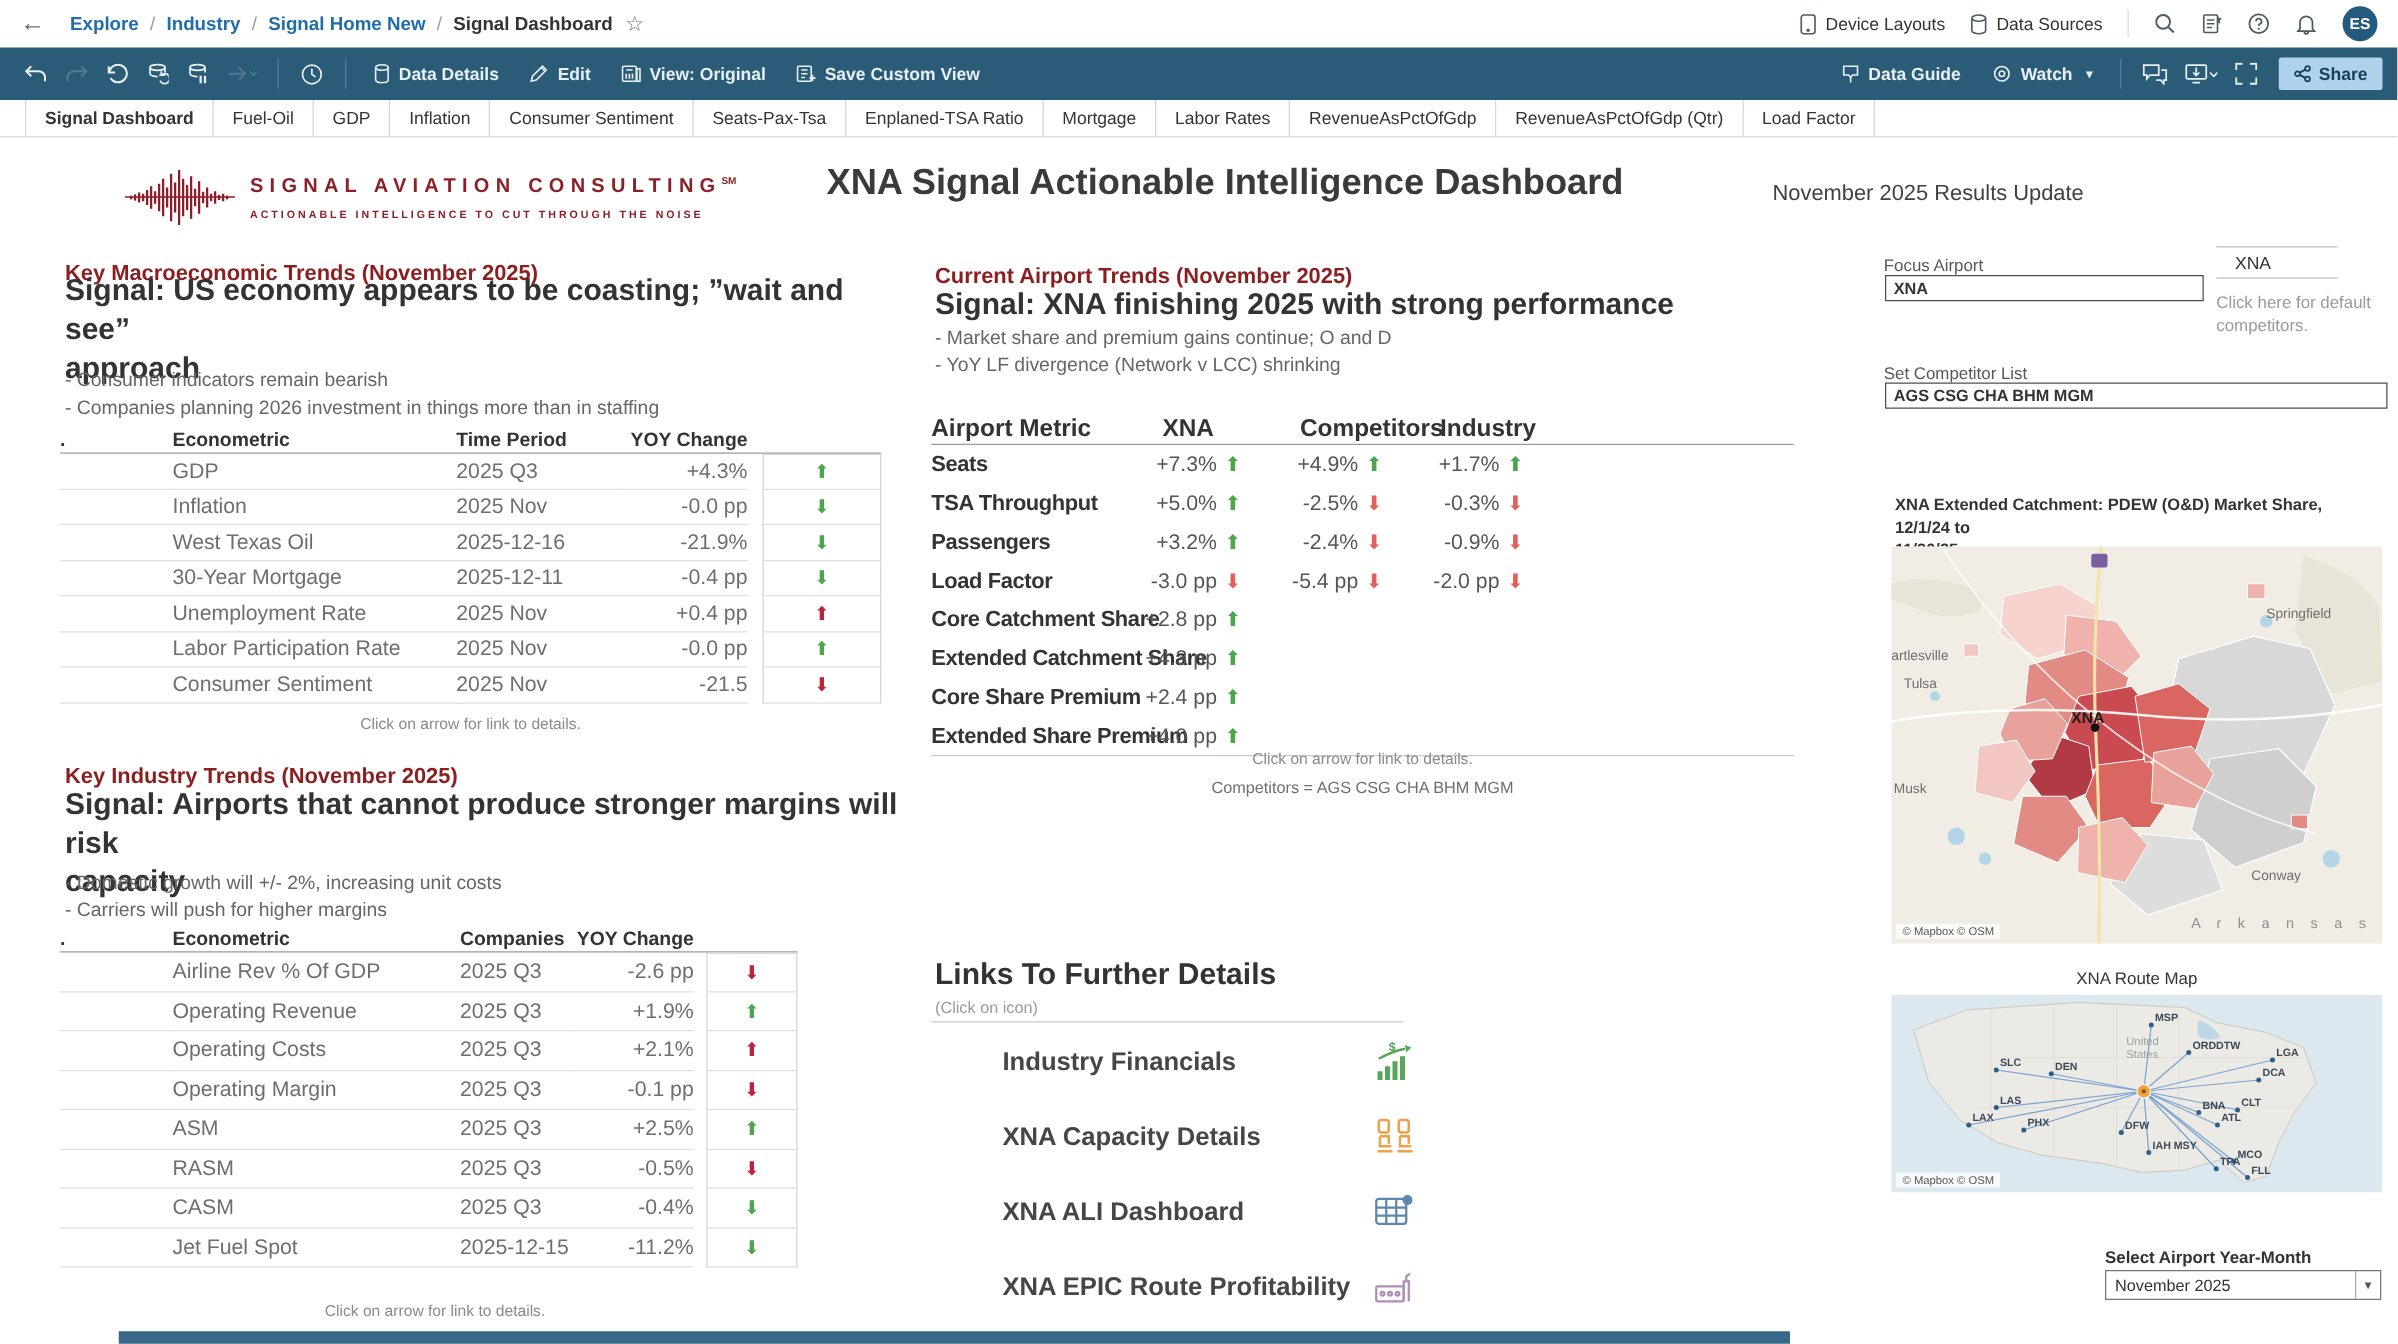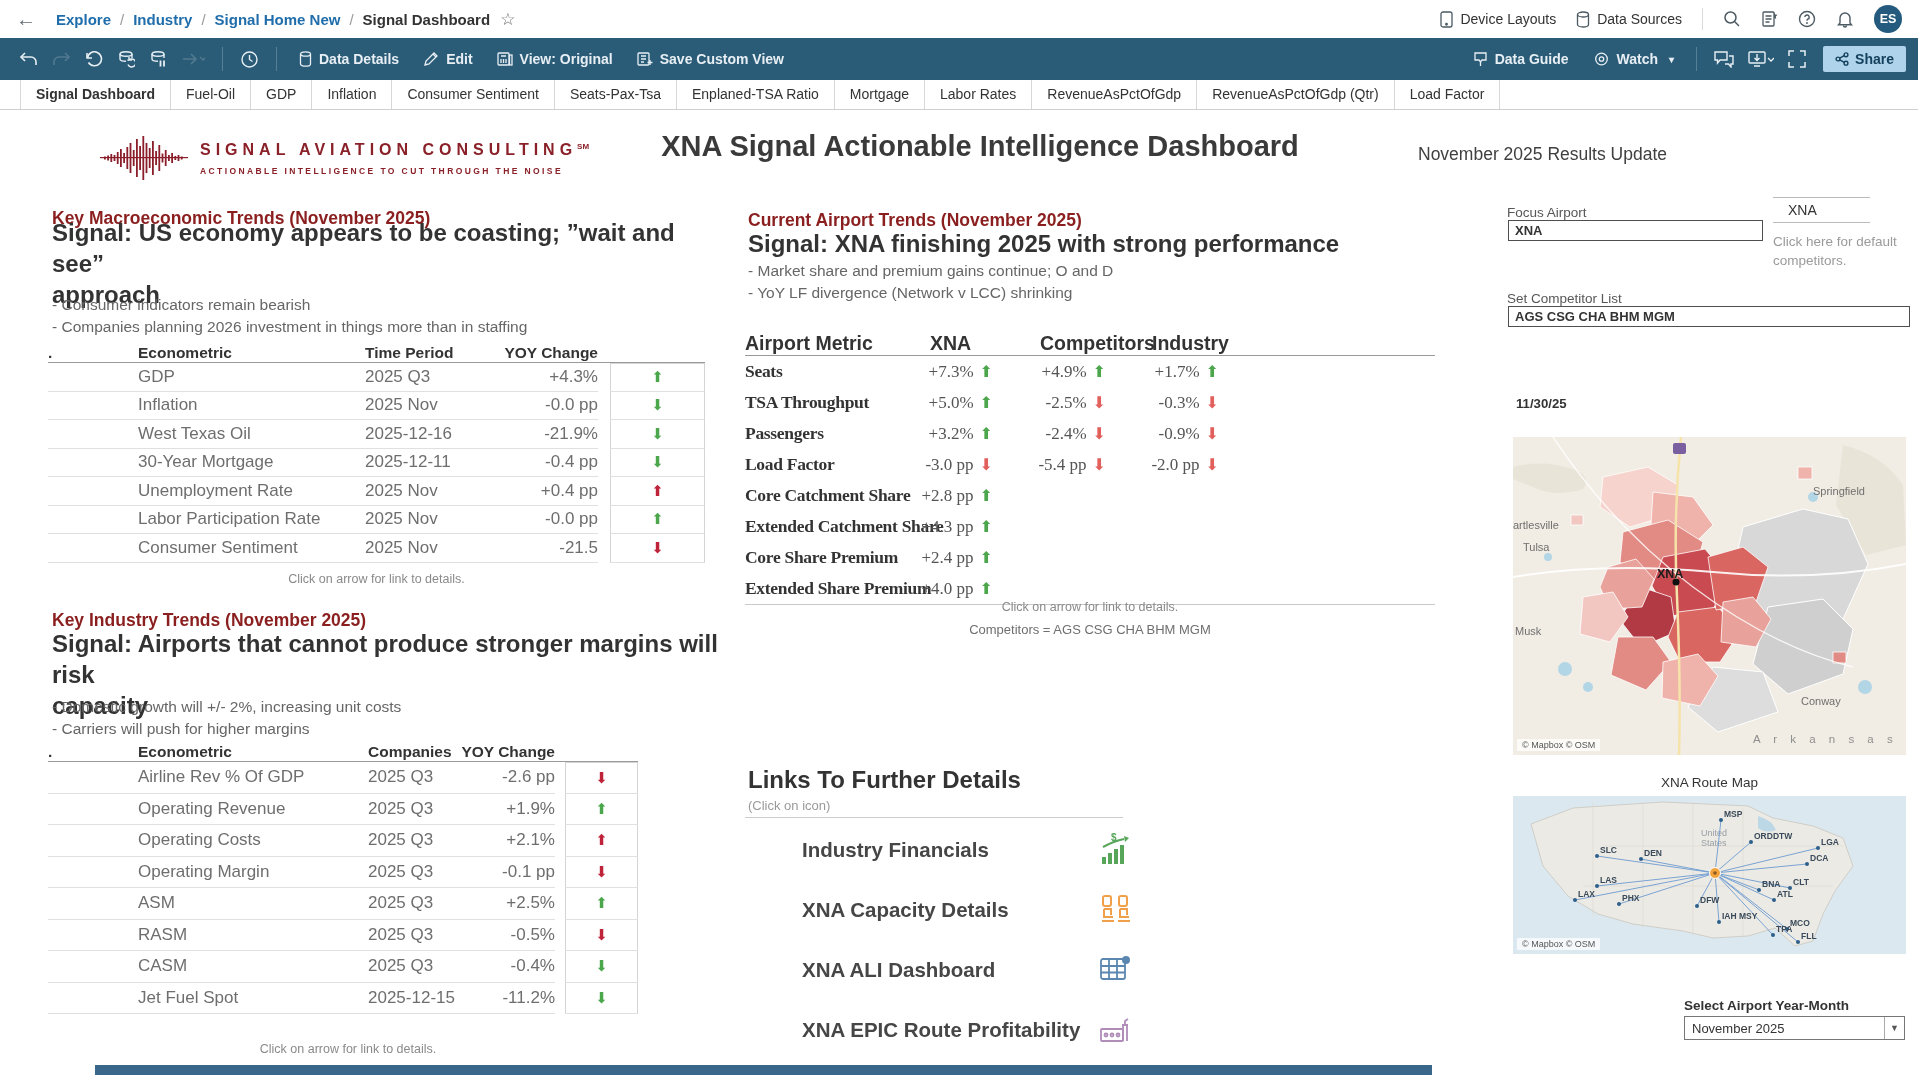--- a/index.html
+++ b/index.html
@@ -70,21 +70,21 @@
   .econ .c3 { justify-content:flex-end; }
   .econ .gapc { border-bottom:none !important; }
   .econ .abox { border:1px solid #d5d5d5; border-top:none; justify-content:center; font-size:15px; }
   .econ .row.first .abox { border-top:1px solid #d5d5d5; }
   .hdr .gapc, .hdr .abox-h { border-bottom:none; }
   .note { font-size:12.5px; color:#8a8a8a; text-align:center; }
 
   
   .air-hdr { display:grid; grid-template-columns:185px 110px 112px 283px; font-size:19.5px; font-weight:700;
              color:#333; height:28px; align-items:end; border-bottom:1px solid #9a9a9a; }
-  .air-row { display:grid; grid-template-columns:162px 86px 27px 86px 27px 86px auto; align-items:center; height:31px;font-family:Liberation Serif, serif; }
+  .air-row { display:grid; grid-template-columns:162px 86px 27px 86px 27px 86px auto; align-items:center; height:31px; }
   .air-metric { font-size:17.5px; font-weight:600; color:#333; letter-spacing:-0.3px; white-space:nowrap; }
   .air-cell { display:flex; justify-content:flex-end; align-items:center; gap:6px; font-size:17px; color:#555; }
   .air-arrow { font-size:16px; }
   .air-rule { border-bottom:1px solid #c9c9c9; }
 
   
   .links-title { font-size:24px; font-weight:600; color:#333; }
   .links-sub { font-size:13px; color:#9a9a9a; }
   .links-rule { border-bottom:1px solid #cccccc; }
   .link-row { height:60px; display:flex; align-items:center; justify-content:space-between; padding:0 26px 0 22px; }
@@ -705,20 +705,21 @@
     </div>
   <div class="abs mini-widget" style="left:1773px; top:87px; width:97px;"><span>XNA</span></div>
   <div class="abs hint" style="left:1773px; top:122px; width:136px;">Click here for default competitors.</div>
 
   <div class="abs fld-label" style="left:1507px; top:181px;">Set Competitor List</div>
   <div class="abs fld" style="left:1508px; top:196px; width:402px;">
       <span>AGS CSG CHA BHM MGM</span>
     </div>
 
   <div class="abs map-title" style="left:1516px; top:285px; width:382px;" id="catchTitle">
+      <div>XNA Extended Catchment:  PDEW (O&amp;D) Market Share, 12/1/24 to</div>
       <div>11/30/25</div>
     </div>
 
   <div class="abs map-frame" style="left:1513px; top:327px; width:393px; height:318px;">
     <svg width="393" height="318" viewBox="0 0 393 318">
       <rect width="393" height="318" fill="#f1ede4"></rect>
       <path d="M0 30 q30 -8 60 2 q20 8 10 20 q-25 8 -45 0 L0 42 Z" fill="#e9e4d8"></path>
       <path d="M330 8 q40 10 60 40 l3 60 -40 10 -30 -50 Z" fill="#e9e4d8"></path>
       <circle cx="52" cy="232" r="7" fill="#b3d6e7"></circle>
         <circle cx="75" cy="250" r="5" fill="#b3d6e7"></circle>

